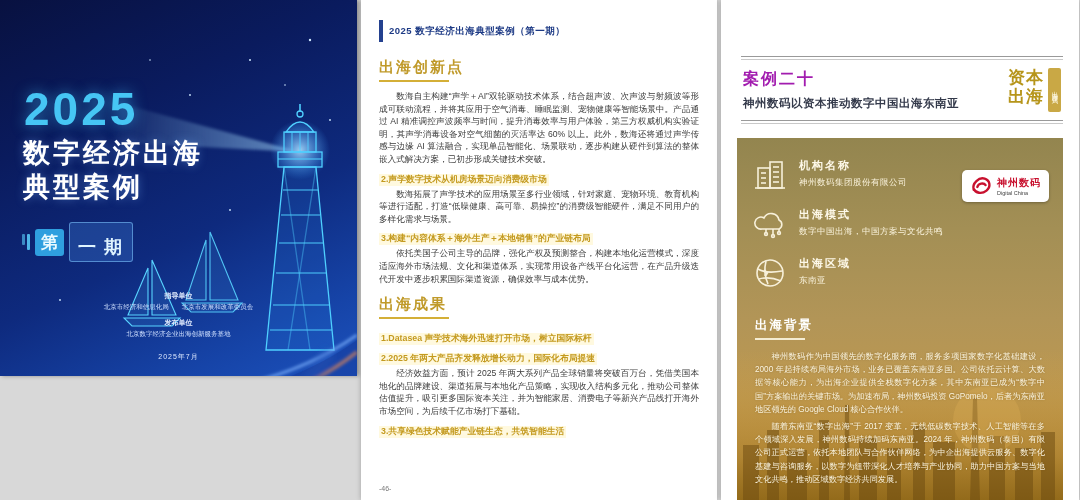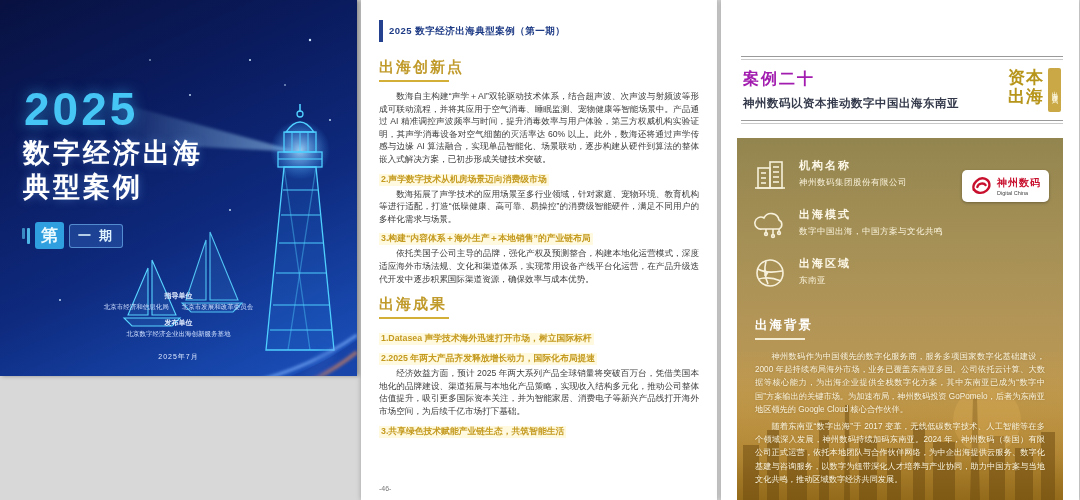--- a/index.html
+++ b/index.html
@@ -16,22 +16,22 @@
                 letter-spacing:3px; color:#46c6f4; text-shadow:0 0 14px rgba(70,200,255,.55); }
   .cover-title { position:absolute; left:23px; top:136px; color:#ffffff; font-weight:bold;
                  font-size:27px; line-height:34px; letter-spacing:3px;
                  text-shadow:0 0 10px rgba(120,180,255,.45); }
   .issue-badge { position:absolute; left:22px; top:222px; display:flex; align-items:center; gap:5px; }
   .badge-bars { display:flex; gap:2px; }
   .badge-bars i { display:block; width:3px; height:16px; background:#4fb7e8; border-radius:1px; }
   .badge-bars i:first-child { height:11px; opacity:.7; }
   .badge-head { display:inline-block; background:#2f9fdf; color:#eafaff; font-weight:bold;
                 font-size:17px; padding:2px 6px; border-radius:3px; }
-  .badge-tail { display:inline-block; color:#dff4ff; font-weight:bold; font-size:13px;
-                letter-spacing:8px; padding:2px 2px 2px 8px; border:1px solid rgba(130,200,255,.55);
+  .badge-tail { display:inline-block; color:#dff4ff; font-weight:bold; font-size:18px;
+                letter-spacing:8px; padding:12px 2px 2px 8px; border:1px solid rgba(130,200,255,.55);
                 background:rgba(60,120,210,.35); border-radius:3px; }
   .cover-footer { position:absolute; left:0; right:0; bottom:14px; text-align:center;
                   color:#cfe0ff; font-size:6.5px; line-height:11px; }
   .cover-footer .lbl { font-weight:bold; color:#e4eeff; font-size:7px; margin-top:5px; }
   .cover-footer .date { margin-top:12px; letter-spacing:1px; font-size:7px; color:#dce8ff; }
 
   
   .page { background:#ffffff; height:500px; box-shadow:0 0 5px rgba(0,0,0,.25); }
   .mid { position:relative; width:356px; flex:0 0 356px; margin-left:4px; padding:20px 18px 0 18px; }
   .mid-header { display:flex; align-items:center; gap:6px; margin-bottom:16px; }

